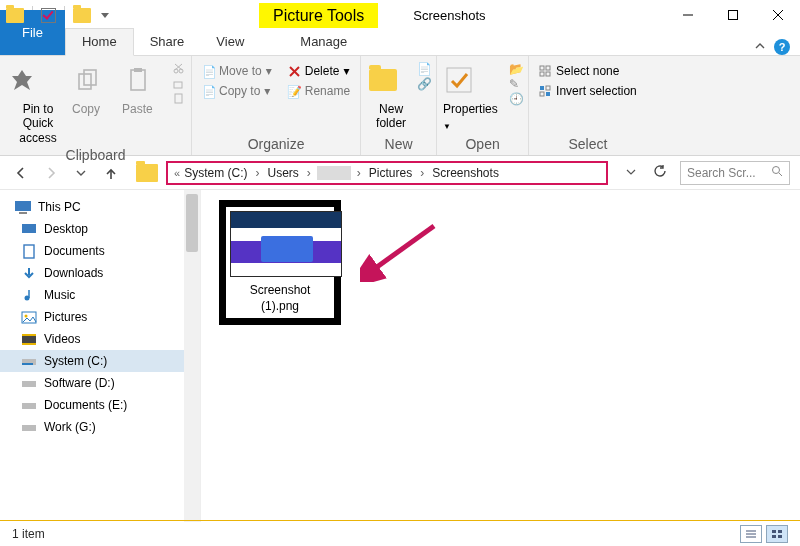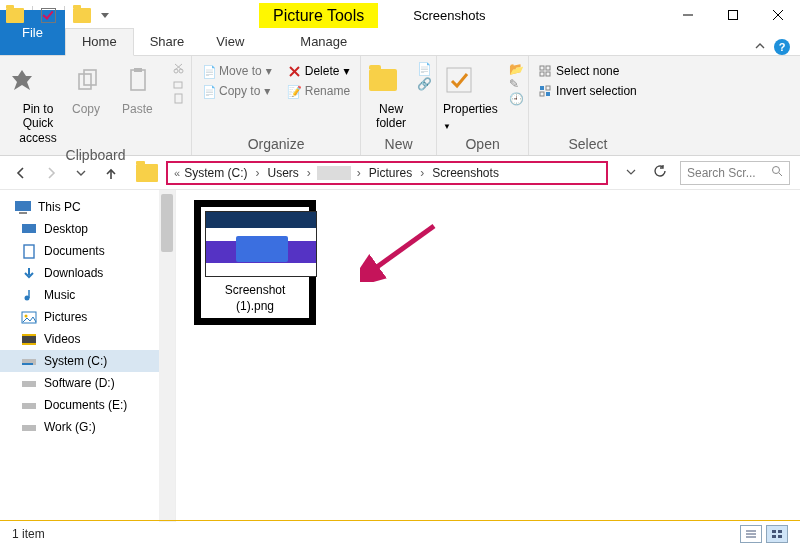--- a/index.html
+++ b/index.html
@@ -38,21 +38,21 @@
   .addr-folder { width:22px; height:18px; background:#f8d048; border-radius:1px; position:relative; margin-left:6px;}
   .addr-folder::before { content:""; position:absolute; top:-3px; left:0; width:9px; height:3px; background:#f8d048; border-radius:1px 1px 0 0;}
   .breadcrumb { flex:1; height:24px; border:2px solid #d4145a; display:flex; align-items:center; padding:0 6px; gap:2px; font-size:13px; color:#222; position:relative;}
   .crumb { padding:0 2px;}
   .chev { color:#666; padding:0 4px;}
   .crumb.obscured { width:34px; height:14px; background:#dcdcdc;}
   .bc-drop { width:18px; text-align:center; margin-left:6px; color:#555;}
   .refresh { width:24px; text-align:center; color:#444;}
   .search { width:110px; height:24px; border:1px solid #c3c3c3; display:flex; align-items:center; justify-content:space-between; padding:0 6px; color:#7e7e7e; font-size:12px;}
   .content { display:flex; height:332px;}
-  .tree { width:175px; overflow:hidden; position:relative;}
+  .tree { width:200px; overflow:hidden; position:relative;}
   .tree-scroll { position:absolute; right:0; top:0; width:16px; height:100%; background:#f1f1f1;}
   .tree-thumb { position:absolute; right:2px; top:4px; width:12px; height:58px; background:#c8c8c8; border-radius:2px;}
   .tnode { display:flex; align-items:center; gap:6px; padding:3px 0 3px 20px; font-size:13px;}
   .tnode.root { padding-left:14px; margin-top:6px;}
   .tnode.sel { background:#d8e6f2;}
   .ticon { width:18px; height:16px; display:flex; align-items:center; justify-content:center;}
   .pane { flex:1; position:relative; border-left:1px solid #eee; padding:10px 18px;}
   .fileitem { width:122px; border:7px solid #000000; padding:4px; text-align:center;}
   .thumb { width:112px; height:66px; background:linear-gradient(180deg,#143662 0 25%,#ffffff 25% 45%,#5533c4 45% 80%,#ffffff 80% 100%); border:1px solid #2a2a2a; position:relative;}
   .thumb::after{ content:""; position:absolute; left:30px; top:24px; width:52px; height:26px; background:#3b6fe0; border-radius:2px;}

